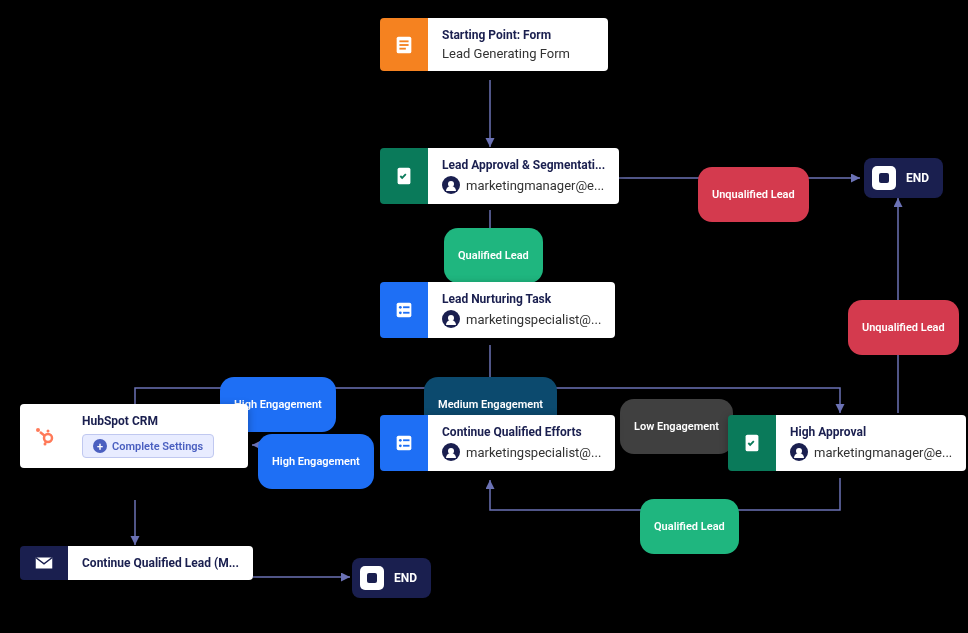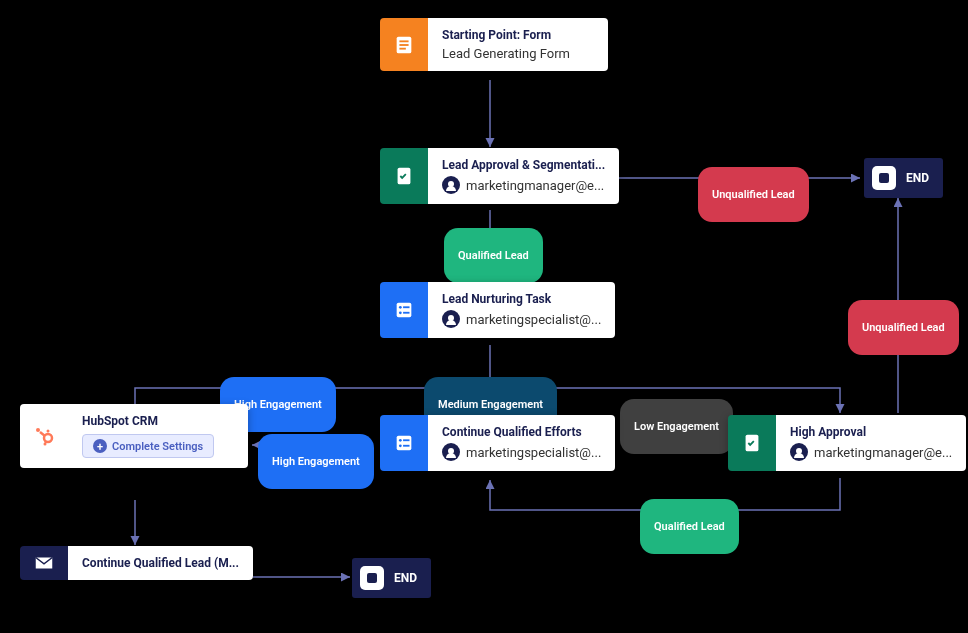--- a/index.html
+++ b/index.html
@@ -6,21 +6,21 @@
 body{font-family:-apple-system,BlinkMacSystemFont,'Segoe UI',Roboto,sans-serif;background:#000;width:968px;height:633px;position:relative;overflow:hidden}
 .node{position:absolute;display:flex;border-radius:4px;overflow:hidden;box-shadow:0 2px 8px rgba(0,0,0,0.3)}
 .node-icon{width:48px;display:flex;align-items:center;justify-content:center;flex-shrink:0}
 .node-body{background:#fff;padding:10px 14px;min-width:180px}
 .node-title{font-size:12px;font-weight:700;color:#1a1f4f;white-space:nowrap;overflow:hidden;text-overflow:ellipsis;max-width:170px}
 .node-subtitle{font-size:13px;color:#333;margin-top:4px;display:flex;align-items:center;white-space:nowrap;overflow:hidden;text-overflow:ellipsis;max-width:170px}
 .avatar{width:18px;height:18px;border-radius:50%;background:#1a1f4f;margin-right:6px;flex-shrink:0;display:inline-flex;align-items:center;justify-content:center}
 .avatar::before{content:'';width:6px;height:6px;border-radius:50%;background:#fff;position:absolute;margin-top:-3px}
 .avatar::after{content:'';width:10px;height:5px;border-radius:5px 5px 0 0;background:#fff;position:absolute;margin-top:6px}
 .pill{position:absolute;padding:21px 14px;border-radius:14px;color:#fff;font-size:11px;font-weight:600;white-space:nowrap}
-.end-node{position:absolute;display:flex;align-items:center;background:#1a1f4f;border-radius:3px;padding:8px}
+.end-node{position:absolute;display:flex;align-items:center;background:#1a1f4f;border-radius:8px;padding:8px}
 .end-square{width:24px;height:24px;background:#fff;border-radius:5px;margin-right:10px;position:relative}
 .end-square::after{content:'';position:absolute;top:7px;left:7px;width:10px;height:10px;background:#1a1f4f;border-radius:2px}
 .end-label{color:#fff;font-size:12px;font-weight:700;margin-right:6px}
 .settings-btn{background:#e8ecff;border:1px solid #c0c8f0;color:#4a5fc0;font-size:11px;font-weight:600;padding:4px 10px;border-radius:4px;display:inline-flex;align-items:center;margin-top:6px}
 .plus-circle{width:14px;height:14px;border-radius:50%;background:#4a5fc0;color:#fff;display:inline-flex;align-items:center;justify-content:center;font-size:11px;margin-right:5px;line-height:1}
 svg.connectors{position:absolute;top:0;left:0;width:968px;height:633px;pointer-events:none}
 .ic-orange{background:#f58220}
 .ic-green{background:#0a7a5a}
 .ic-blue{background:#1e6ff5}
 .ic-navy{background:#1a1f4f}

